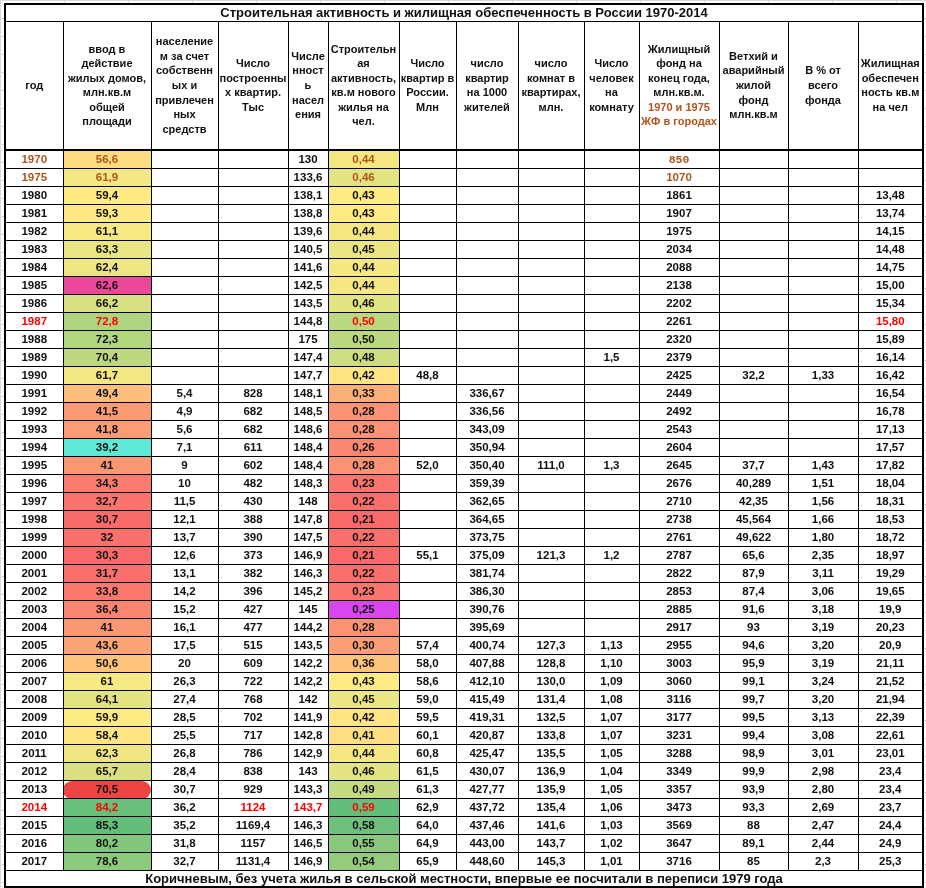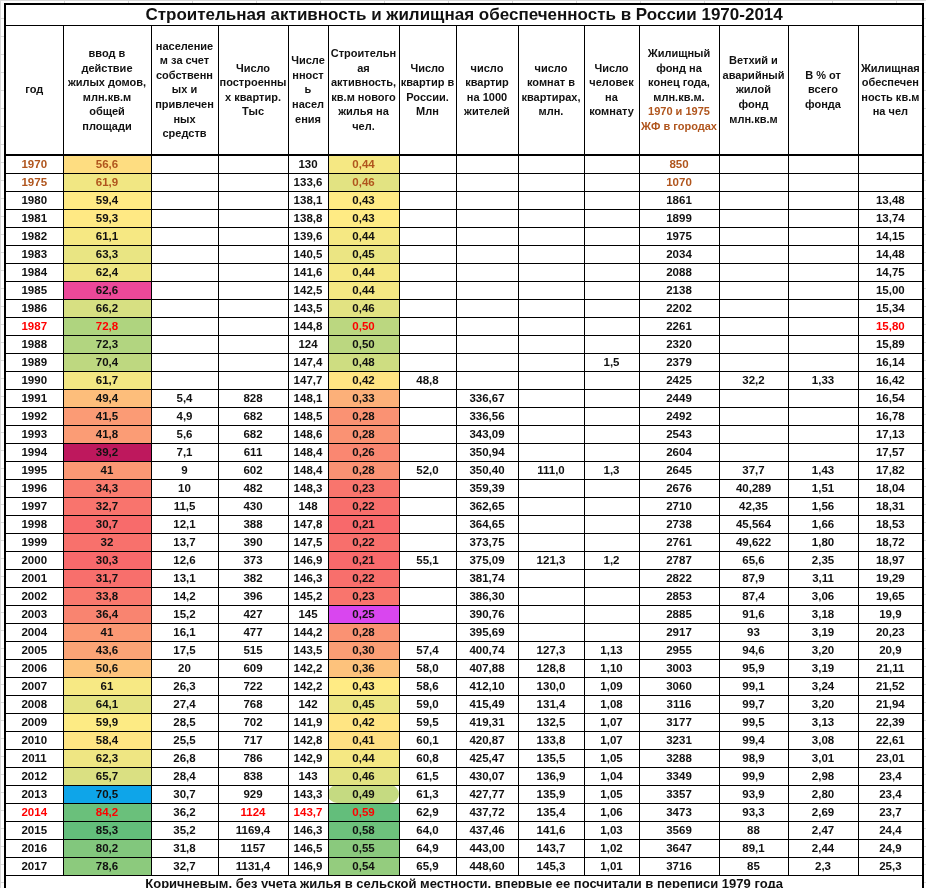--- a/index.html
+++ b/index.html
@@ -13,21 +13,21 @@
   }
   table.t{
     border-collapse:collapse;table-layout:fixed;width:918px;
     margin:3px 0 0 4px;border:2px solid #000;background:#fff;
   }
   .t th,.t td{
     border:1px solid #000;background:#fff;box-sizing:border-box;
     font-weight:bold;text-align:center;vertical-align:middle;
     padding:0;overflow:hidden;color:#111;
   }
-  th.title-cell{height:17px;font-size:17px;}
+  th.title-cell{height:17px;font-size:13px;}
   tr.header th{
     height:129px;font-size:11px;line-height:1.32;padding:1px;
     overflow-wrap:break-word;word-break:break-word;border-bottom:2px solid #000;
   }
   tr.data td{height:18px;font-size:11.5px;line-height:17px;white-space:nowrap;}
   tfoot td{height:16px;font-size:13px;border-top:2px solid #000;color:var(--brown,#B0551D);}
   .brown{color:var(--brown,#B0551D);}
 </style>
 </head>
 <body>
@@ -75,21 +75,21 @@
         <td style="color: rgb(176, 85, 29);">1970</td>
         <td style="background-color: rgb(254, 221, 129); color: rgb(176, 85, 29);">56,6</td>
         <td></td>
         <td></td>
         <td>130</td>
         <td style="background-color: rgb(245, 232, 131); color: rgb(176, 85, 29);">0,44</td>
         <td></td>
         <td></td>
         <td></td>
         <td></td>
-        <td style="color: rgb(176, 85, 29);">850</td>
+        <td style="color: rgb(176, 85, 29); font-family: Liberation Mono, monospace;">850</td>
         <td></td>
         <td></td>
         <td></td>
       </tr>
       <tr class="data">
         <td style="color: rgb(176, 85, 29);">1975</td>
         <td style="background-color: rgb(241, 231, 131); color: rgb(176, 85, 29);">61,9</td>
         <td></td>
         <td></td>
         <td>133,6</td>
@@ -123,21 +123,21 @@
         <td>1981</td>
         <td style="background-color: rgb(255, 233, 132);">59,3</td>
         <td></td>
         <td></td>
         <td>138,8</td>
         <td style="background-color: rgb(255, 235, 132);">0,43</td>
         <td></td>
         <td></td>
         <td></td>
         <td></td>
-        <td>1899</td>
+        <td>1907</td>
         <td></td>
         <td></td>
         <td>13,74</td>
       </tr>
       <tr class="data">
         <td>1982</td>
         <td style="background-color: rgb(246, 232, 131); margin-top: 45px;">61,1</td>
         <td></td>
         <td></td>
         <td>139,6</td>
@@ -229,21 +229,21 @@
         <td>2261</td>
         <td></td>
         <td></td>
         <td style="color: rgb(255, 0, 0);">15,80</td>
       </tr>
       <tr class="data">
         <td>1988</td>
         <td style="background-color: rgb(178, 213, 128);">72,3</td>
         <td></td>
         <td></td>
-        <td>124</td>
+        <td>175</td>
         <td style="background-color: rgb(187, 215, 128);">0,50</td>
         <td></td>
         <td></td>
         <td></td>
         <td></td>
         <td>2320</td>
         <td></td>
         <td></td>
         <td>15,89</td>
       </tr>
@@ -322,21 +322,21 @@
         <td>343,09</td>
         <td></td>
         <td></td>
         <td>2543</td>
         <td></td>
         <td></td>
         <td>17,13</td>
       </tr>
       <tr class="data">
         <td>1994</td>
-        <td style="background-color: #be185d;">39,2</td>
+        <td style="background-color: #5eead4;">39,2</td>
         <td>7,1</td>
         <td>611</td>
         <td>148,4</td>
         <td style="background-color: rgb(250, 135, 113);">0,26</td>
         <td></td>
         <td>350,94</td>
         <td></td>
         <td></td>
         <td>2604</td>
         <td></td>
@@ -626,25 +626,25 @@
         <td>430,07</td>
         <td>136,9</td>
         <td>1,04</td>
         <td>3349</td>
         <td>99,9</td>
         <td>2,98</td>
         <td>23,4</td>
       </tr>
       <tr class="data">
         <td>2013</td>
-        <td style="background-color: #0ea5e9;">70,5</td>
+        <td style="background-color: #ef4444; border-radius: 9px;">70,5</td>
         <td>30,7</td>
         <td>929</td>
         <td>143,3</td>
-        <td style="background-color: rgb(197, 218, 129); border-radius: 9px;">0,49</td>
+        <td style="background-color: rgb(197, 218, 129);">0,49</td>
         <td>61,3</td>
         <td>427,77</td>
         <td>135,9</td>
         <td>1,05</td>
         <td>3357</td>
         <td>93,9</td>
         <td>2,80</td>
         <td>23,4</td>
       </tr>
       <tr class="data">

